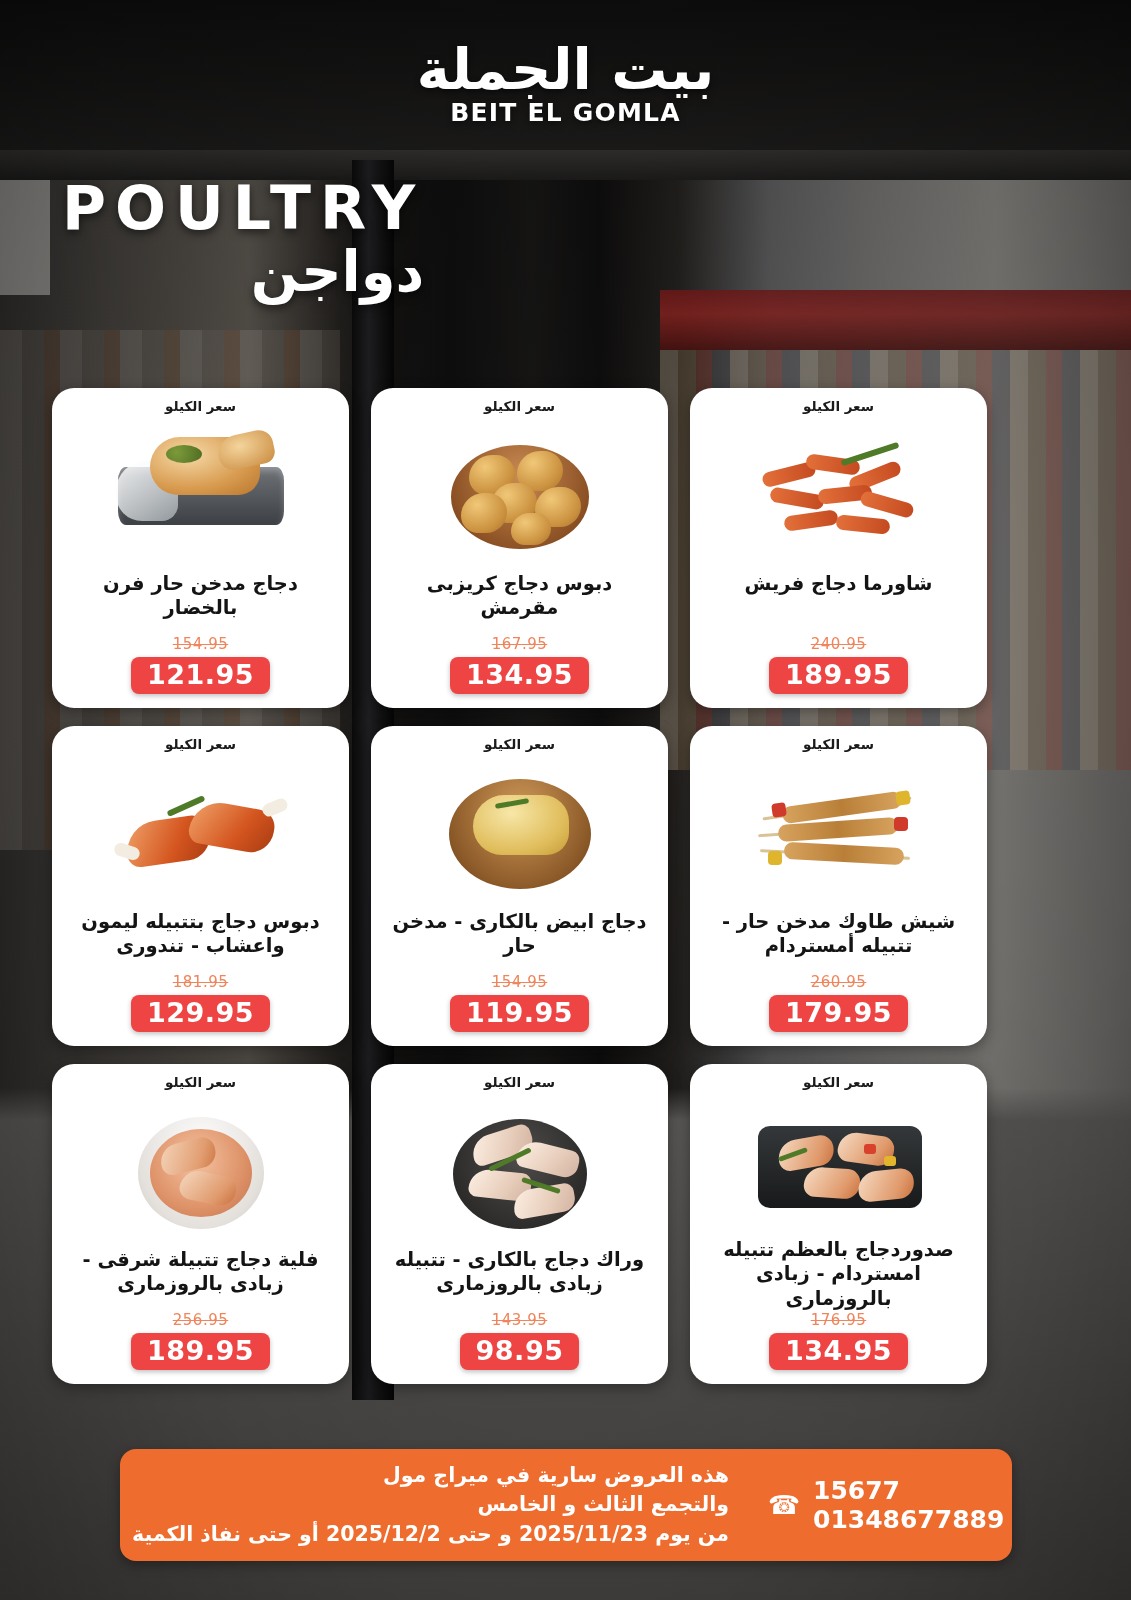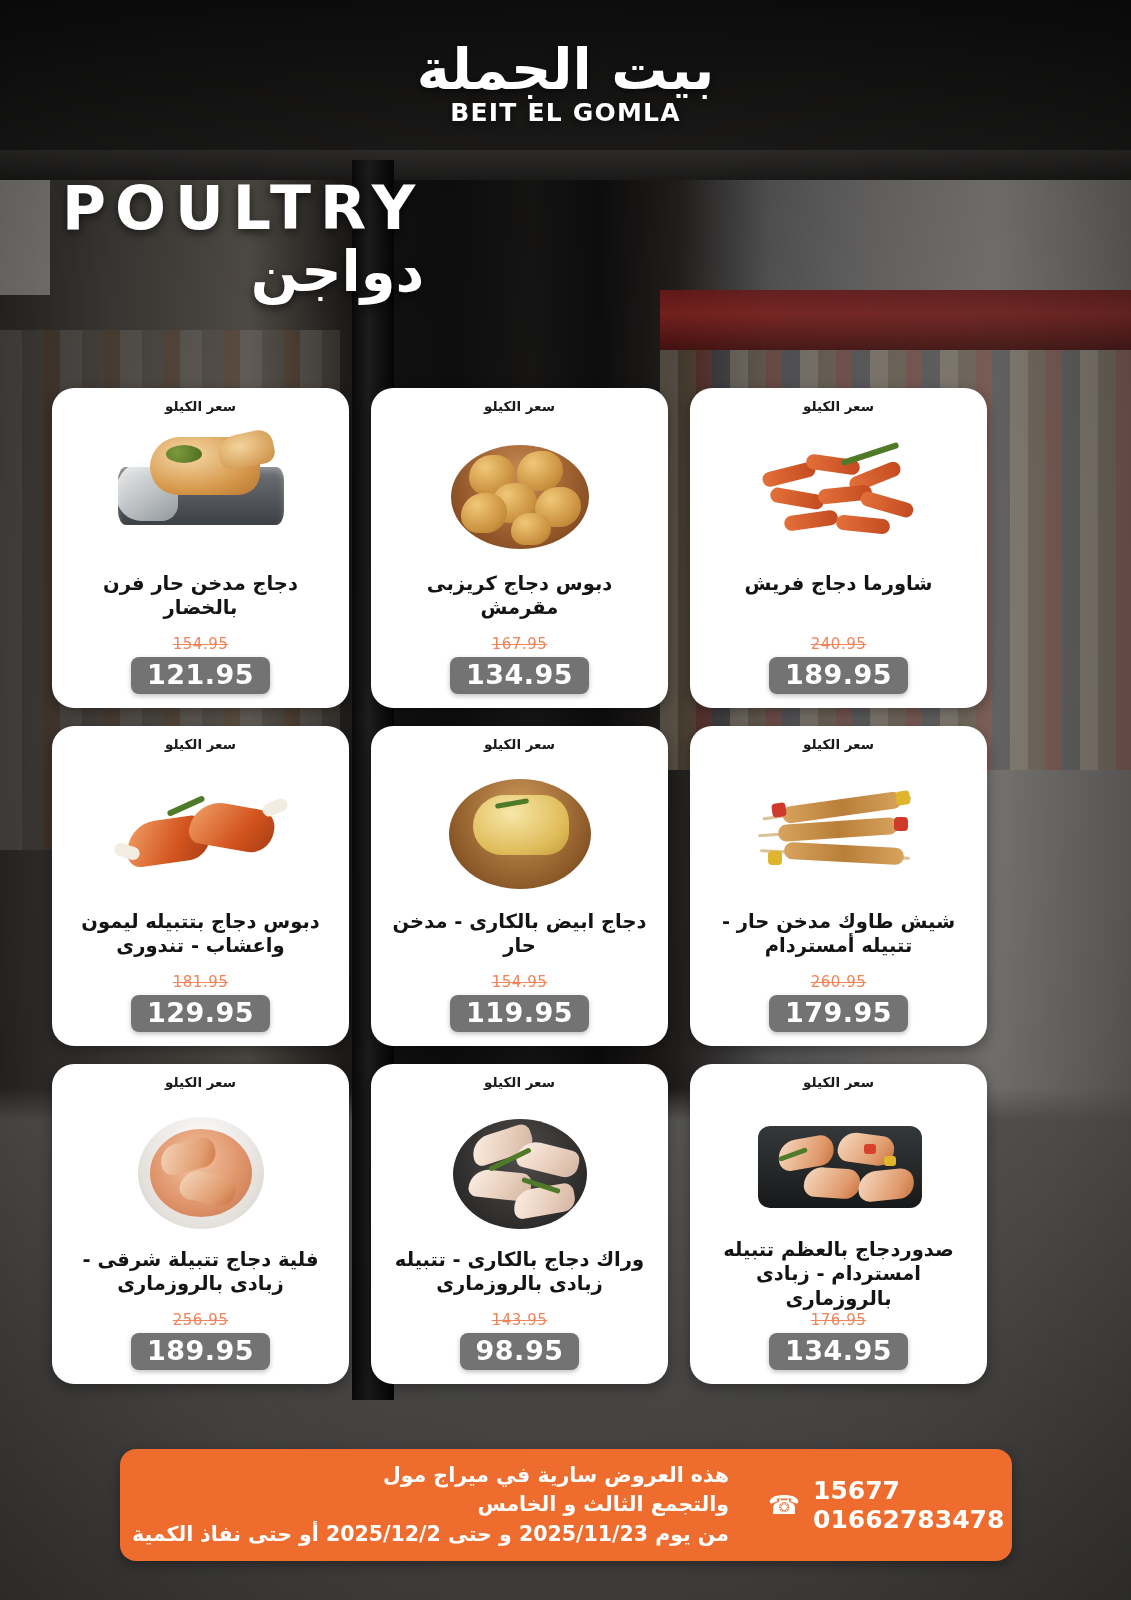--- a/index.html
+++ b/index.html
@@ -178,21 +178,21 @@
   }
   .old-price {
     font-size: 15px;
     color: #f0845a;
     text-decoration: line-through;
     text-decoration-color: #f0845a;
     margin-bottom: 4px;
     letter-spacing: .5px;
   }
   .new-price {
-    background: #737373;
+    background: #ef4444;
     color: #fff;
     font-size: 27px;
     font-weight: bold;
     border-radius: 8px;
     padding: 2px 16px 4px;
     margin-bottom: 4px;
     letter-spacing: .5px;
     box-shadow: 0 2px 5px rgba(0,0,0,.25);
   }
 
@@ -552,16 +552,16 @@
 <div class="footer">
   <div class="footer-text">
     <div>هذه العروض سارية في ميراج مول</div>
     <div>والتجمع الثالث و الخامس</div>
     <div>من يوم 2025/11/23 و حتى 2025/12/2 أو حتى نفاذ الكمية</div>
   </div>
   <div class="footer-phone">
     <div class="phone-icon">☎</div>
     <div class="phone-nums">
       <div>15677</div>
-      <div>01662783478</div>
+      <div>01348677889</div>
     </div>
   </div>
 </div>
 
 </body></html>

